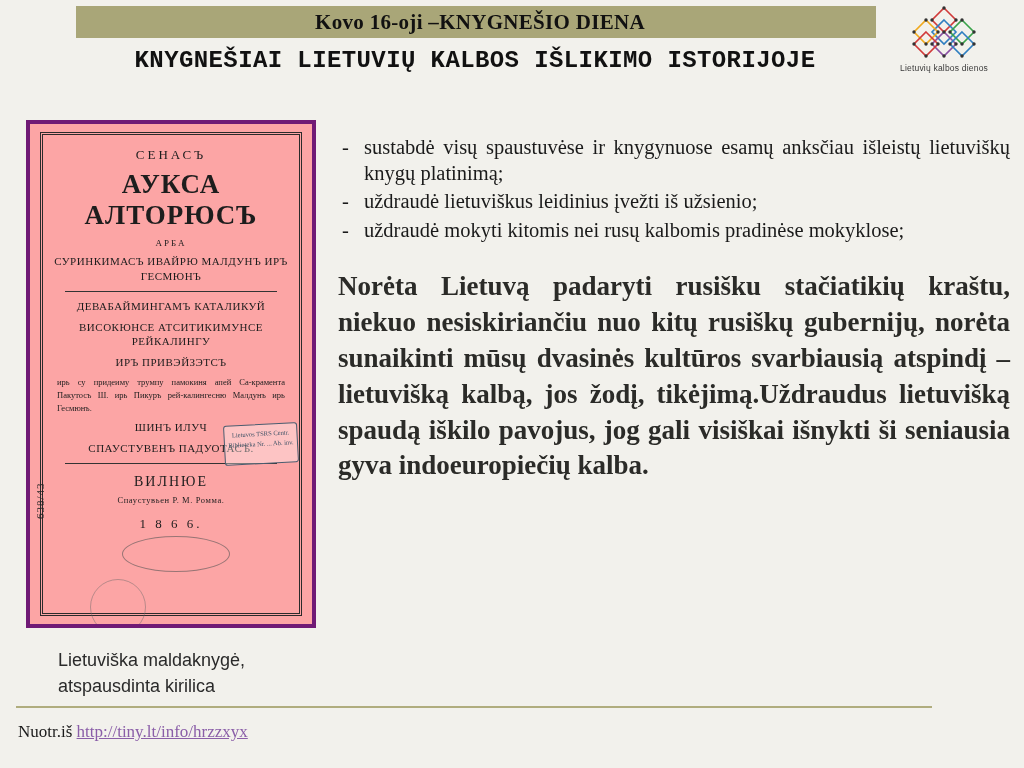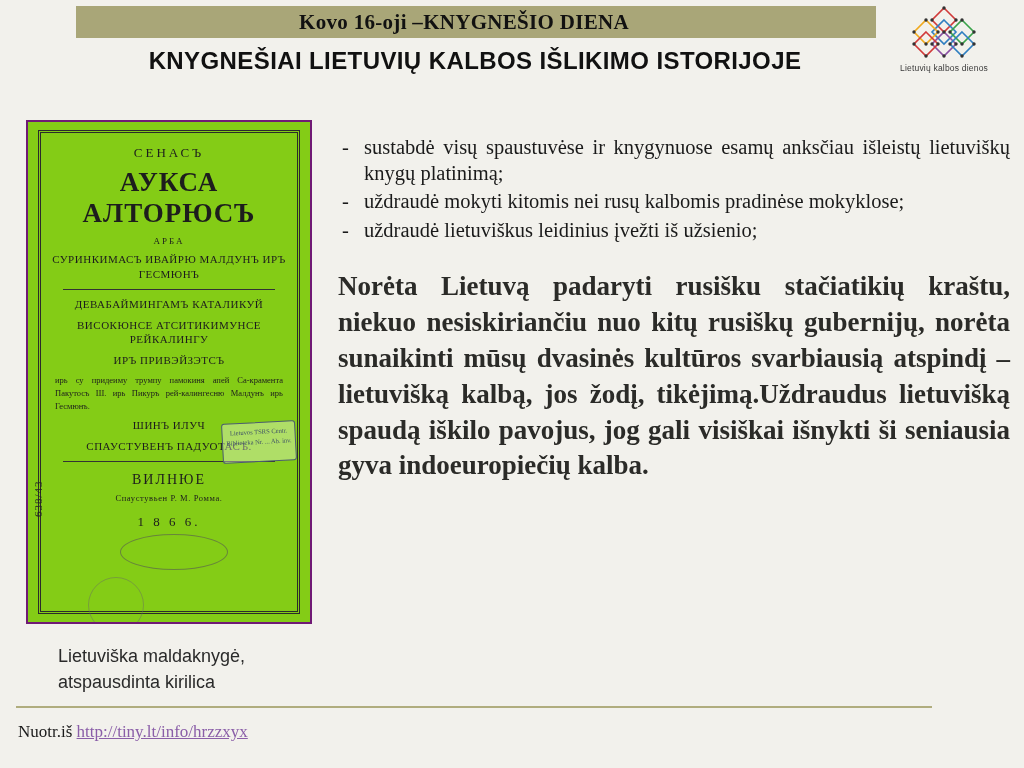--- a/index.html
+++ b/index.html
@@ -25,37 +25,37 @@
   .header-band {
     position: absolute;
     left: 76px;
     top: 6px;
     width: 800px;
     height: 32px;
     background: #a9a678;
   }
   .header-title {
     position: absolute;
-    left: 64px;
+    left: 80px;
     top: 10px;
     width: 800px;
     text-align: center;
     font-family: "Liberation Serif", serif;
     font-weight: bold;
     font-size: 21px;
     letter-spacing: 0.3px;
     color: #111;
   }
   .header-subtitle {
     position: absolute;
     left: 60px;
     top: 47px;
     width: 830px;
     text-align: center;
-    font-family: Liberation Sans, sans-serif;
+    font-family: Liberation Mono, monospace;
     font-weight: bold;
     font-size: 24px;
     letter-spacing: 0.4px;
     color: #111;
   }
 
   
   .logo {
     position: absolute;
     right: 16px;
@@ -79,22 +79,22 @@
   
   .book-figure {
     position: absolute;
     left: 26px;
     top: 120px;
     width: 282px;
   }
   .book-img {
     width: 282px;
     height: 500px;
-    background: #84cc16;
-    border: 2px solid #701a75;
+    background: #fca5a5;
+    border: 4px solid #701a75;
     position: relative;
     overflow: hidden;
     font-family: "Liberation Serif", serif;
     color: #1d1d1d;
   }
   .book-inner {
     position: absolute;
     left: 10px;
     top: 8px;
     right: 10px;
@@ -340,22 +340,22 @@
       <div class="bk-oval2"></div>
       <div class="bk-stamp">Lietuvos TSRS Centr. Biblioteka Nr. ... Ab. inv.</div>
       <div class="bk-side">638/43</div>
     </div>
     <div class="book-caption">Lietuviška maldaknygė, atspausdinta kirilica</div>
   </div>
 
   <div class="content">
     <ul class="bullets">
       <li>sustabdė visų spaustuvėse ir knygynuose esamų anksčiau išleistų lietuviškų knygų  platinimą;</li>
+      <li>uždraudė lietuviškus leidinius įvežti iš užsienio;</li>
       <li>uždraudė mokyti kitomis nei rusų kalbomis pradinėse mokyklose;</li>
-      <li>uždraudė lietuviškus leidinius įvežti iš užsienio;</li>
     </ul>
     <p class="emphasis">Norėta Lietuvą padaryti   rusišku stačiatikių kraštu, niekuo nesiskiriančiu nuo kitų rusiškų gubernijų, norėta sunaikinti mūsų dvasinės kultūros svarbiausią atspindį – lietuvišką kalbą, jos žodį, tikėjimą.Uždraudus lietuvišką spaudą iškilo pavojus, jog gali visiškai išnykti ši seniausia gyva indoeuropiečių kalba.</p>
   </div>
 
   <div class="footer-rule"></div>
   <div class="footer">
     <span>Nuotr.iš </span><a href="#">http://tiny.lt/info/hrzzxyx</a>
   </div>
 
 </div>

